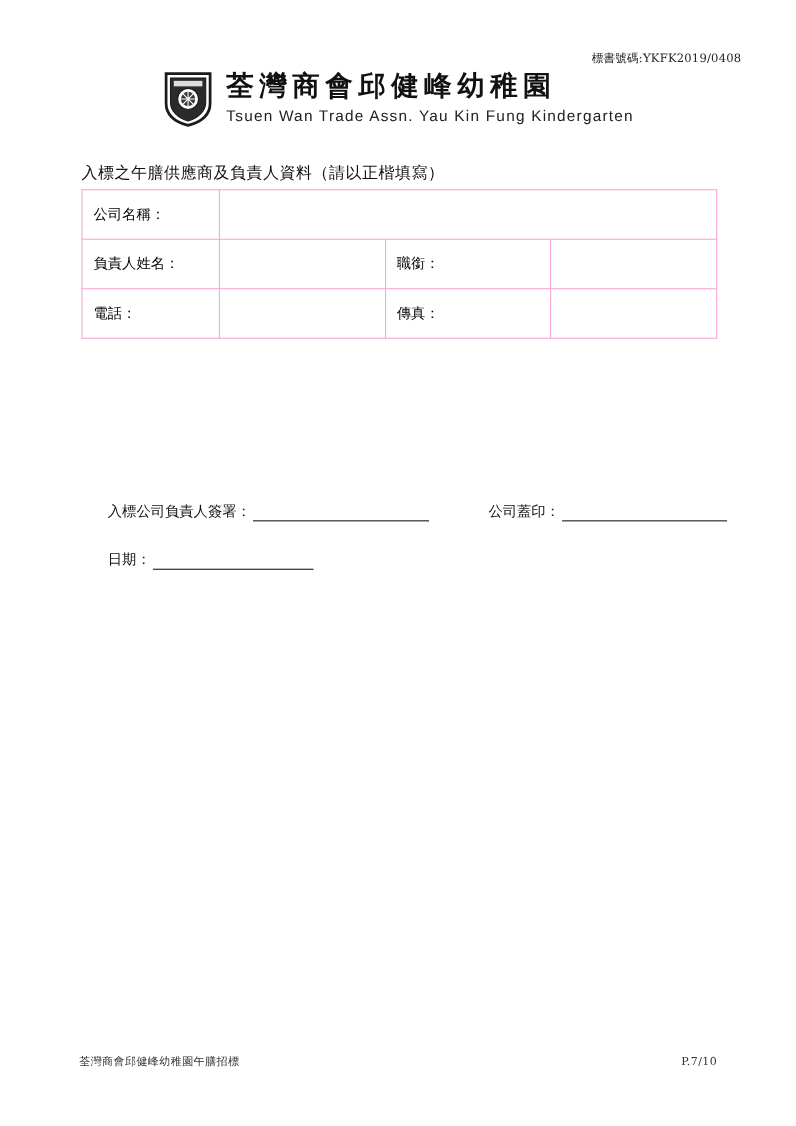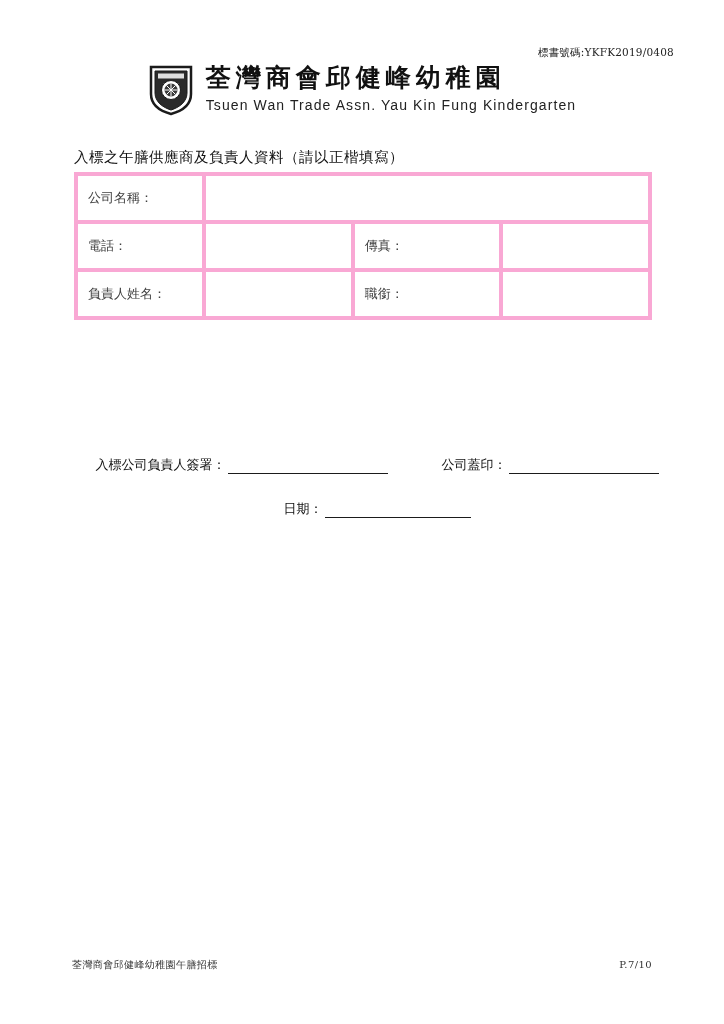--- a/index.html
+++ b/index.html
@@ -96,26 +96,26 @@
   
   .info-table {
     position: absolute;
     top: 172px;
     left: 74px;
     width: 578px;
     border-collapse: collapse;
     table-layout: fixed;
   }
   .info-table td {
-    border: 4px solid #f9a8d4;
+    border: 1px solid #f9a8d4;
     height: 44px;
     padding: 0 10px;
     font-family: "DejaVu Serif", "Liberation Serif", serif;
     font-size: 13px;
-    color: #404040;
+    color: #000000;
     vertical-align: middle;
   }
   .cell-label { width: 104px; white-space: nowrap; }
   .cell-label-mid { width: 66px; white-space: nowrap; }
   .cell-blank { background: #fff; }
 
   
   .body-para {
     position: absolute;
     top: 320px;
@@ -130,26 +130,25 @@
   .body-para .indent { display: inline-block; width: 36px; }
   .inline-school {
     font-weight: bold;
     letter-spacing: 0.6px;
     padding: 0 6px;
   }
 
   
   .sig-row {
     position: absolute;
-    left: 88px;
+    left: 98px;
     width: 578px;
     font-family: "DejaVu Serif", "Liberation Serif", serif;
     font-size: 13px;
     color: #111;
-    justify-content: center;
   }
   .sig-row-1 { top: 456px; display: flex; }
   .sig-row-2 { top: 500px; display: flex; }
   .sig-item { display: flex; align-items: flex-end; white-space: nowrap; }
   .sig-item.left-1 { width: 346px; }
   .sig-line {
     display: inline-block;
     border-bottom: 1px solid #1b1b1b;
     height: 13px;
     margin-left: 2px;
@@ -205,29 +204,29 @@
 
   <div class="section-title">入標之午膳供應商及負責人資料（請以正楷填寫）</div>
 
   <table class="info-table">
     <tbody>
       <tr>
         <td class="cell-label">公司名稱：</td>
         <td class="cell-blank" colspan="3"></td>
       </tr>
       <tr>
-        <td class="cell-label">電話：</td>
-        <td class="cell-blank"></td>
-        <td class="cell-label-mid">傳真：</td>
+        <td class="cell-label">負責人姓名：</td>
+        <td class="cell-blank"></td>
+        <td class="cell-label-mid">職銜：</td>
         <td class="cell-blank"></td>
       </tr>
       <tr>
-        <td class="cell-label">負責人姓名：</td>
-        <td class="cell-blank"></td>
-        <td class="cell-label-mid">職銜：</td>
+        <td class="cell-label">電話：</td>
+        <td class="cell-blank"></td>
+        <td class="cell-label-mid">傳真：</td>
         <td class="cell-blank"></td>
       </tr>
     </tbody>
   </table>
 
 
   <div class="sig-row sig-row-1">
     <div class="sig-item left-1">
       <span>入標公司負責人簽署：</span>
       <span class="sig-line line-160"></span>

